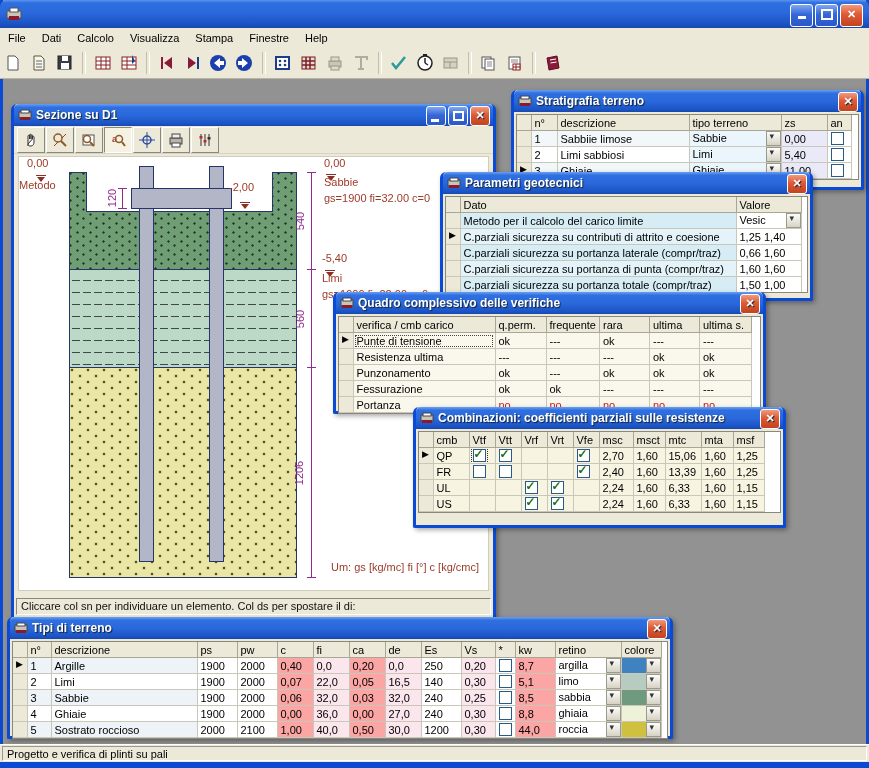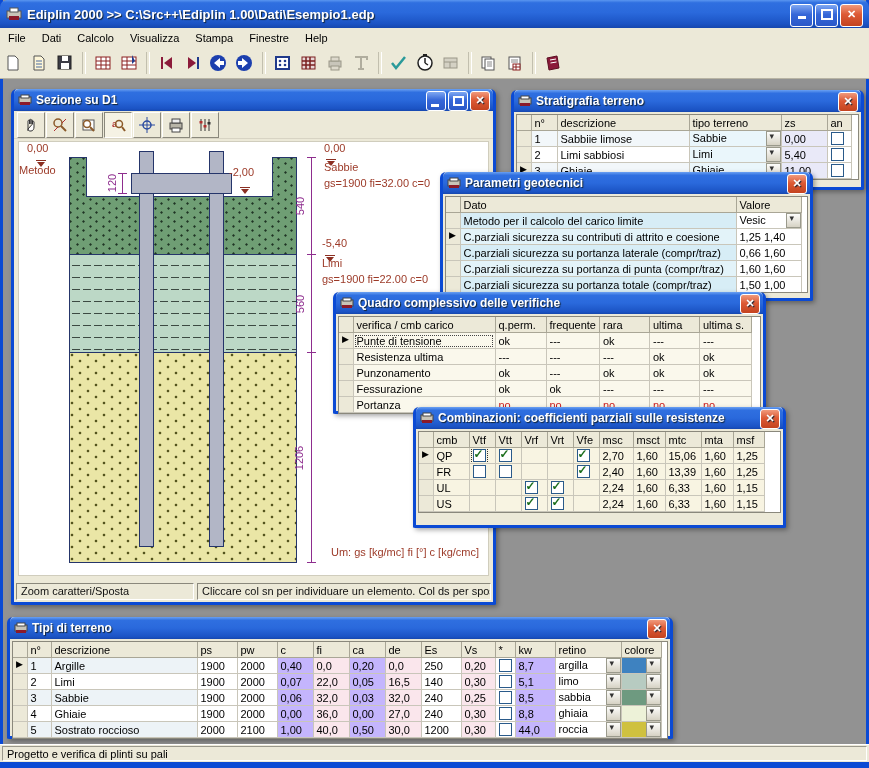--- a/index.html
+++ b/index.html
@@ -62,21 +62,21 @@
   .t-quad td{background:#faf8ec;}
   .t-quad td.mk{background:#ece9d8;}
   .t-quad tr.current td.name{outline:1px dotted #444;outline-offset:-3px;}
   .t-quad tr.bad td.v{color:#cc2020;}
   
   .t-comb td{background:#f8f4e2;}
   .t-comb td.mk{background:#ece9d8;}
   .t-comb tr.current td.chk0 .cb{outline:1px dotted #333;outline-offset:1px;}
   
   .t-tipi tr.odd td.c-desc,.t-tipi tr.odd td.c-n{background:#edf3f7;}
-  .t-tipi td.pk{background:#c4b5fd;margin-top:40px;}
+  .t-tipi td.pk{background:#fca5a5;margin-top:40px;}
   .t-tipi td.pk2{background:#fae6ec;}
   .t-tipi td.c-colore{padding:0;position:relative;}
   .t-tipi td.c-colore .fill{position:absolute;inset:0 13px 0 0;}
   .t-tipi td.c-colore .ddbtn{position:absolute;right:0;top:0;margin:0;display:block;}
   
   .sz-toolbar{position:absolute;left:0;top:22px;height:28px;width:100%;background:#ece9d8;display:flex;align-items:center;padding-left:3px;border-bottom:1px solid #d8d4c4;box-sizing:border-box;}
   .szbtn{width:26px;height:24px;background:#ece9d8;border:1px solid;border-color:#fff #8a887c #8a887c #fff;margin-right:1px;display:flex;align-items:center;justify-content:center;}
   .szbtn.pressed{border-color:#8a887c #fff #fff #8a887c;background:#f5f2e4;}
   .canvas{position:absolute;left:4px;top:52px;width:471px;height:435px;background:#fff;overflow:hidden;border:1px solid #d0cdbd;box-sizing:border-box;}
   .sz-status{position:absolute;left:2px;bottom:2px;height:17px;display:flex;gap:3px;width:calc(100% - 4px);}
@@ -106,21 +106,20 @@
 <div class="screen">
 
   <div class="mtitle">
     <span class="appico">
       <svg width="16" height="14">
           <rect x="1" y="4" width="14" height="7" fill="#c8c4b8" stroke="#555"></rect>
           <rect x="4" y="1" width="8" height="4" fill="#fff" stroke="#555"></rect>
           <rect x="3" y="9" width="10" height="4" fill="#8b1a2a"></rect>
         </svg>
     </span>
-    <span class="mtitle-text">Ediplin 2000 &gt;&gt; C:\Src++\Ediplin 1.00\Dati\Esempio1.edp</span>
     <span class="mbtns">
       <span class="wbtn"><span class="mn"></span></span>
       <span class="wbtn"><span class="sq"></span></span>
       <span class="wbtn close">✕</span>
     </span>
   </div>
 
   <div class="menubar">
     <span>File</span>
     <span>Dati</span>
@@ -254,21 +253,21 @@
       </span>
     <span class="tsep"></span>
     <span class="tbtn">
         <svg width="18" height="16">
           <path d="M3 3l10-2 2 12-10 2z" fill="#8b1a3a" stroke="#5a0f22"></path>
           <path d="M6 5l6-1M6.5 8l6-1" stroke="#fff"></path>
         </svg>
       </span>
   </div>
 
-  <div class="win" style="left:8px;top:89px;width:479px;height:513px;">
+  <div class="win" style="left:8px;top:104px;width:479px;height:513px;">
     <div class="wtitle">
       <span class="wico">
           <svg width="14" height="12">
             <rect x="1" y="3" width="12" height="6" fill="#c8c4b8" stroke="#444"></rect>
             <rect x="3" y="1" width="8" height="3" fill="#fff" stroke="#444"></rect>
             <rect x="2" y="8" width="10" height="3" fill="#8b1a2a"></rect>
           </svg>
         </span>
       <span>Sezione su D1</span>
       <span class="wctrl">
@@ -380,21 +379,20 @@
       <div class="dwlab" style="left:210px;top:24px;">-2,00</div>
       <div class="lvlmark" style="left:222px;top:47px;"></div>
       <div class="dwlab" style="left:303px;top:95px;">-5,40</div>
       <div class="lvlmark" style="left:307px;top:115px;"></div>
       <div class="dwlab" style="left:303px;top:115px;">Limi</div>
       <div class="dwlab" style="left:303px;top:131px;">gs=1900  fi=22.00  c=0</div>
       <div class="dwlab" style="left:312px;top:404px;">Um: gs [kg/mc]  fi [°]  c [kg/cmc]</div>
     </div>
 
     <div class="sz-status">
-      <span class="sz-pane" style="width:168px;">Zoom caratteri/Sposta</span>
       <span class="sz-pane" style="flex:1;">Cliccare col sn per individuare un elemento. Col ds per spostare il di:</span>
     </div>
   </div>
 
   <div class="win" style="left:508px;top:90px;width:347px;height:97px;">
     <div class="wtitle">
       <span class="wico">
           <svg width="14" height="12">
             <rect x="1" y="3" width="12" height="6" fill="#c8c4b8" stroke="#444"></rect>
             <rect x="3" y="1" width="8" height="3" fill="#fff" stroke="#444"></rect>

